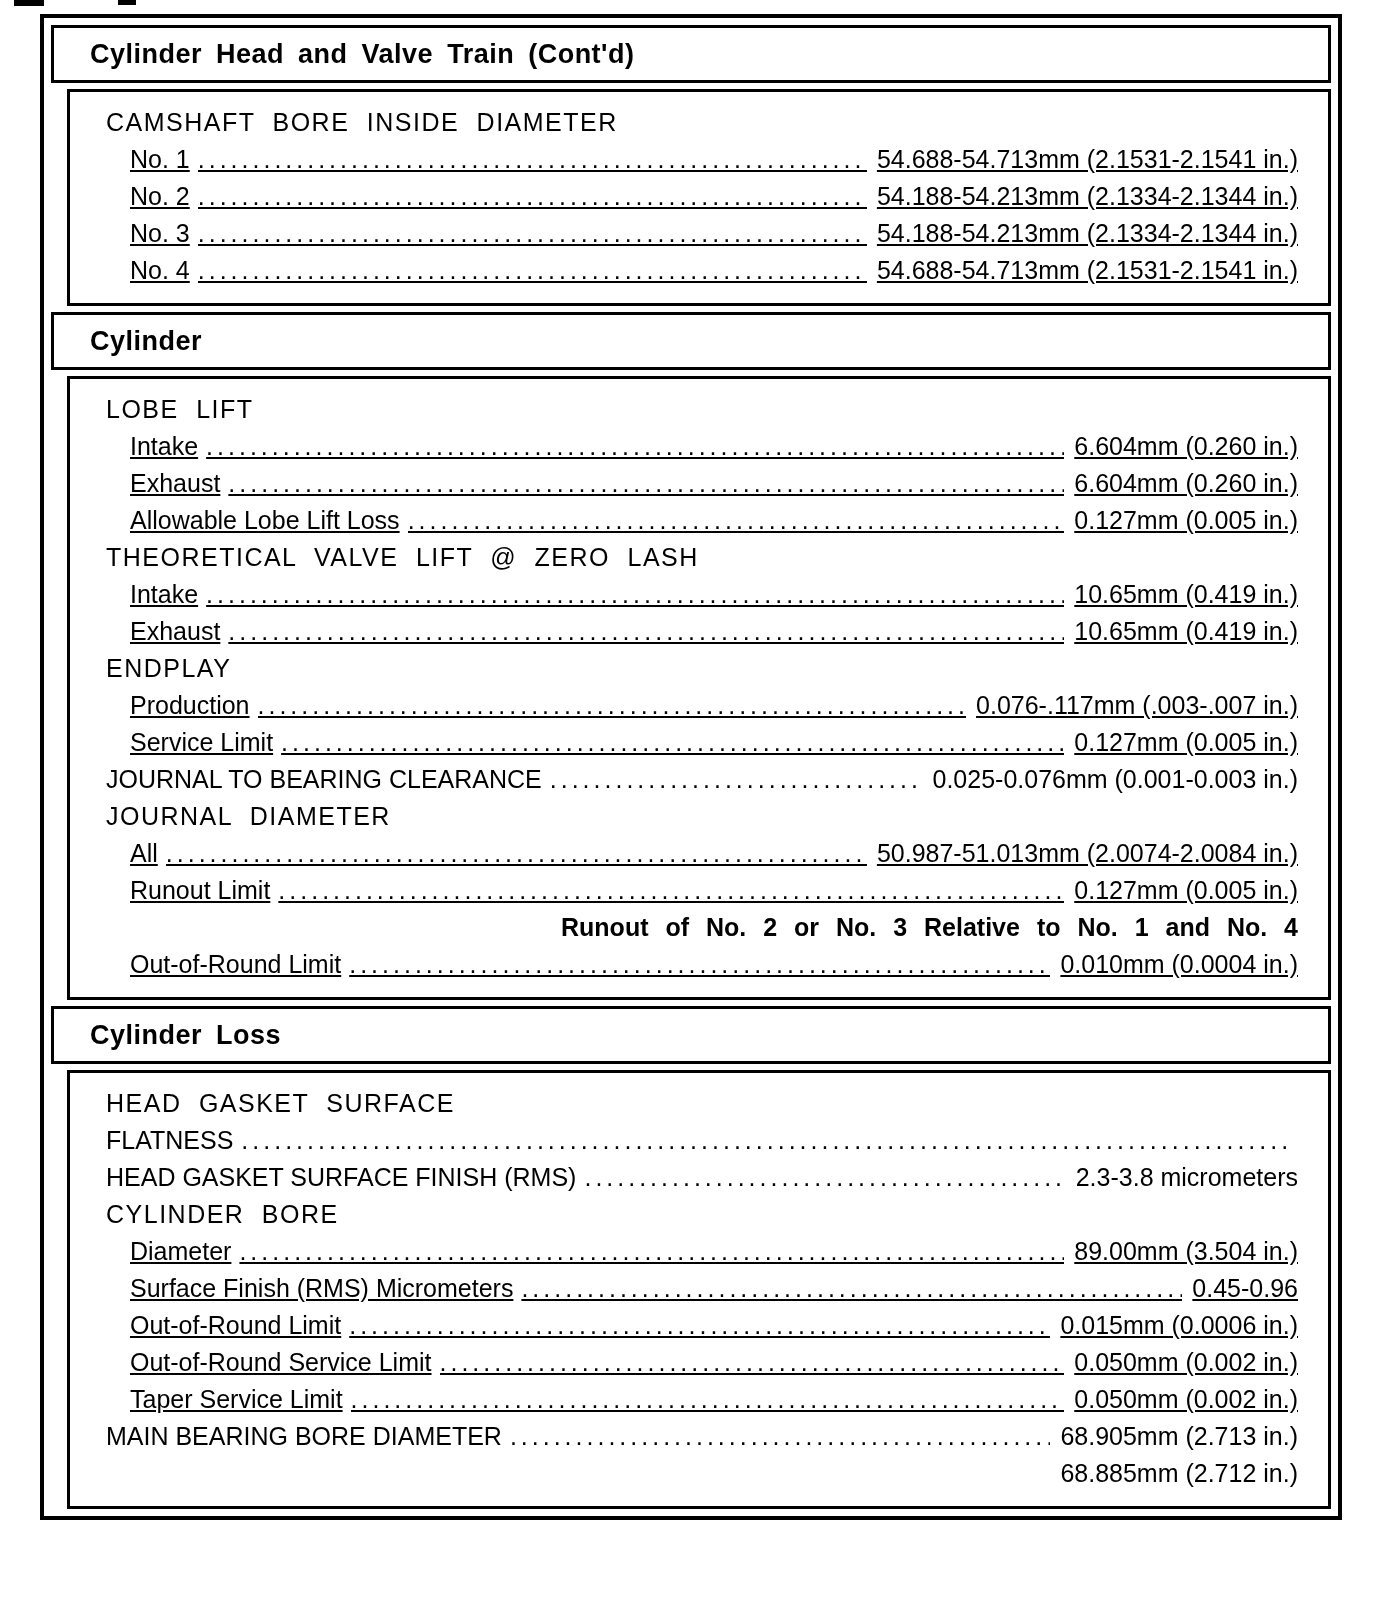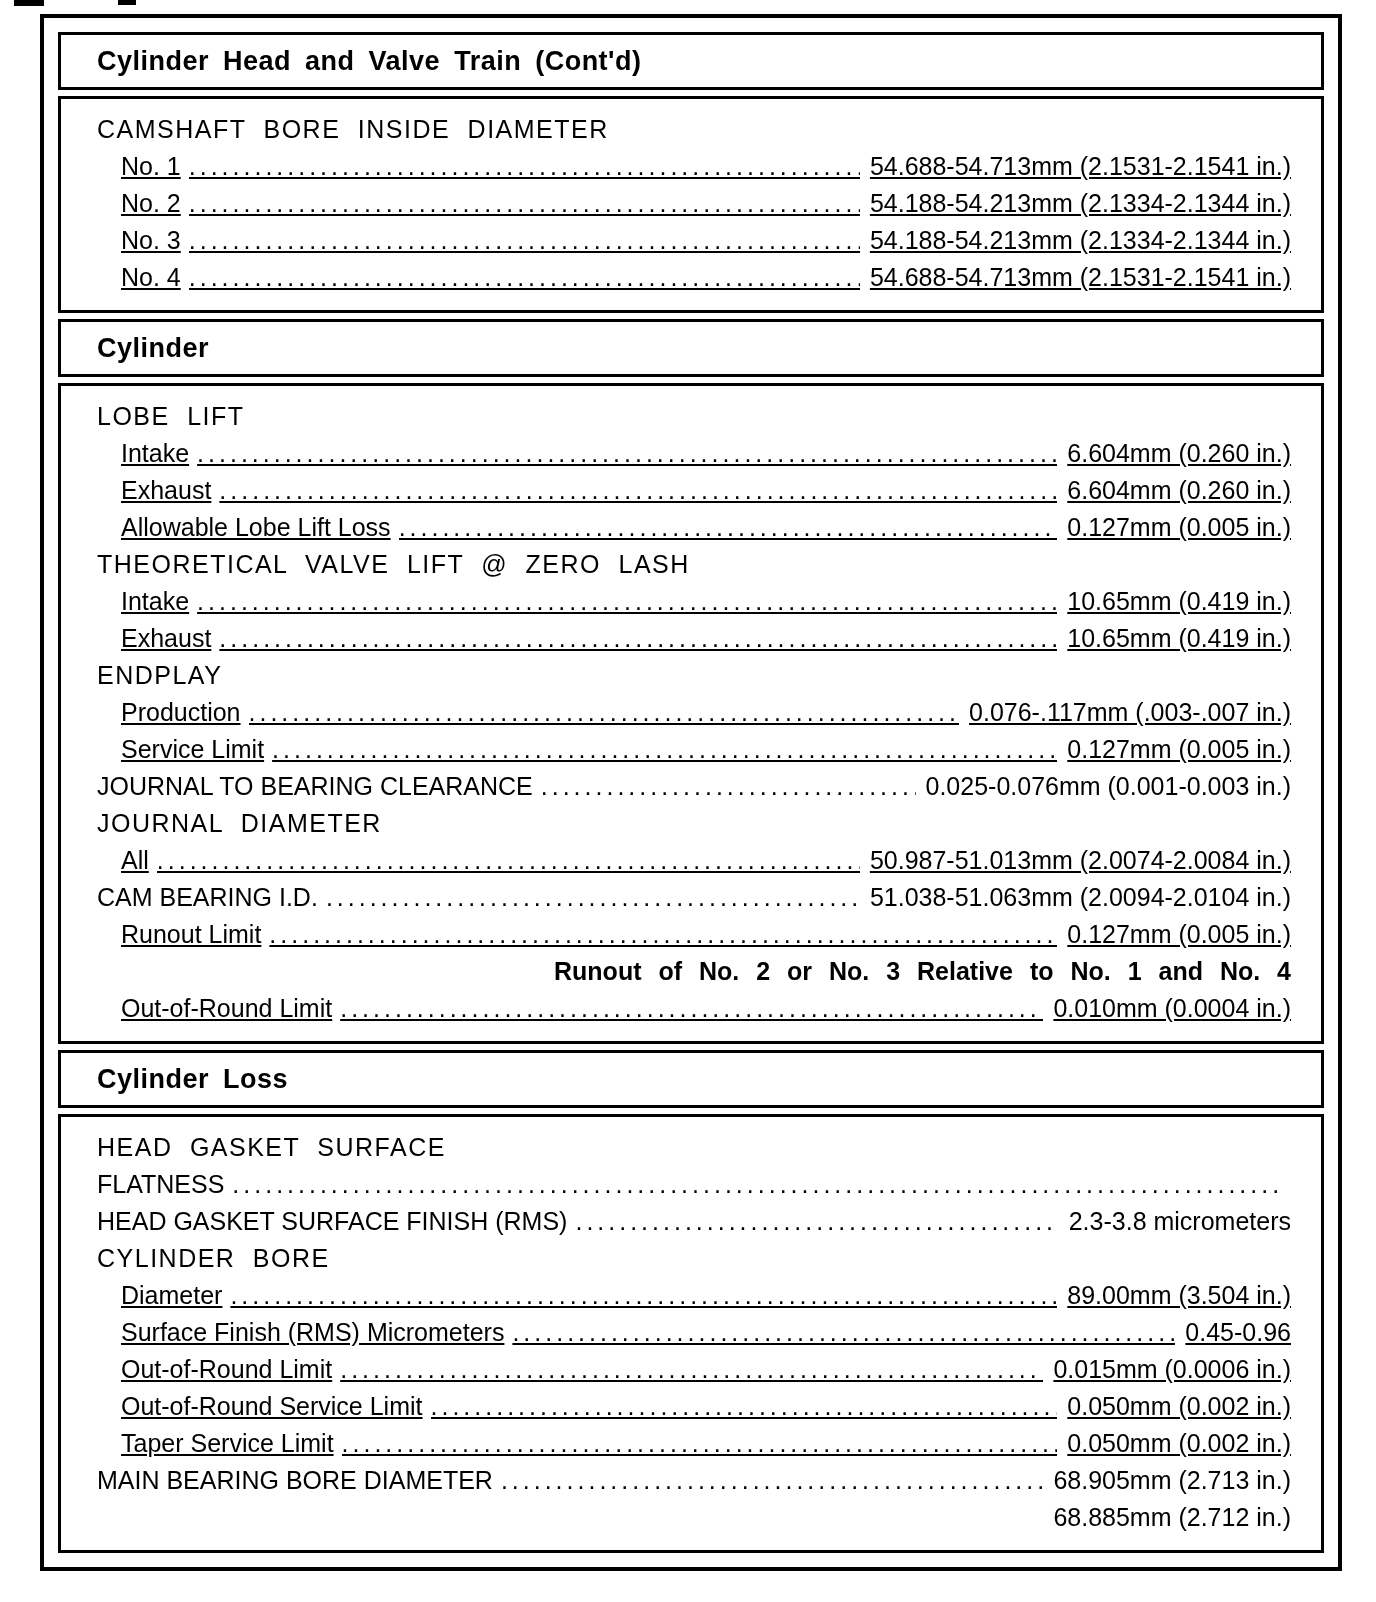--- a/index.html
+++ b/index.html
@@ -14,37 +14,38 @@
   .scan-artifact { position: absolute; background: #000; }
   .artifact-1 { left: 14px; top: 0; width: 30px; height: 6px; }
   .artifact-2 { left: 118px; top: 0; width: 18px; height: 5px; }
 
   .spec-table {
     position: absolute;
     left: 40px; top: 14px;
     width: 1302px;
     border: 4px solid #000;
     background: #fff;
-    padding: 14px;
+    padding: 7px;
     display: flex;
     flex-direction: column;
     gap: 6px;
   }
   .section-header {
     border: 3px solid #000;
     padding: 10px 12px 9px 36px;
     font-weight: bold;
     font-size: 27px;
     line-height: 33px;
     word-spacing: 6px;
     letter-spacing: 0.5px;
   }
   .section-body {
     border: 3px solid #000;
     padding: 12px 30px 14px 36px;
+    margin-left: 16px;
   }
   .row {
     display: flex;
     align-items: baseline;
     font-size: 25px;
     line-height: 37px;
   }
   .row.heading {
     letter-spacing: 1.5px;
     word-spacing: 9px;
@@ -160,25 +161,20 @@
       <span class="value">0.025-0.076mm (0.001-0.003 in.)</span>
     </div>
     <div class="row heading">
       <span class="label">JOURNAL DIAMETER</span>
     </div>
     <div class="row spec indent">
       <span class="label">All</span>
       <span class="leader"></span>
       <span class="value">50.987-51.013mm (2.0074-2.0084 in.)</span>
     </div>
-    <div class="row spec">
-      <span class="label">CAM BEARING I.D.</span>
-      <span class="leader"></span>
-      <span class="value">51.038-51.063mm (2.0094-2.0104 in.)</span>
-    </div>
     <div class="row spec indent">
       <span class="label">Runout Limit</span>
       <span class="leader"></span>
       <span class="value">0.127mm (0.005 in.)</span>
     </div>
     <div class="row note">
       <span class="label">Runout of No. 2 or No. 3 Relative to No. 1 and No. 4</span>
     </div>
     <div class="row spec indent">
       <span class="label">Out-of-Round Limit</span>

